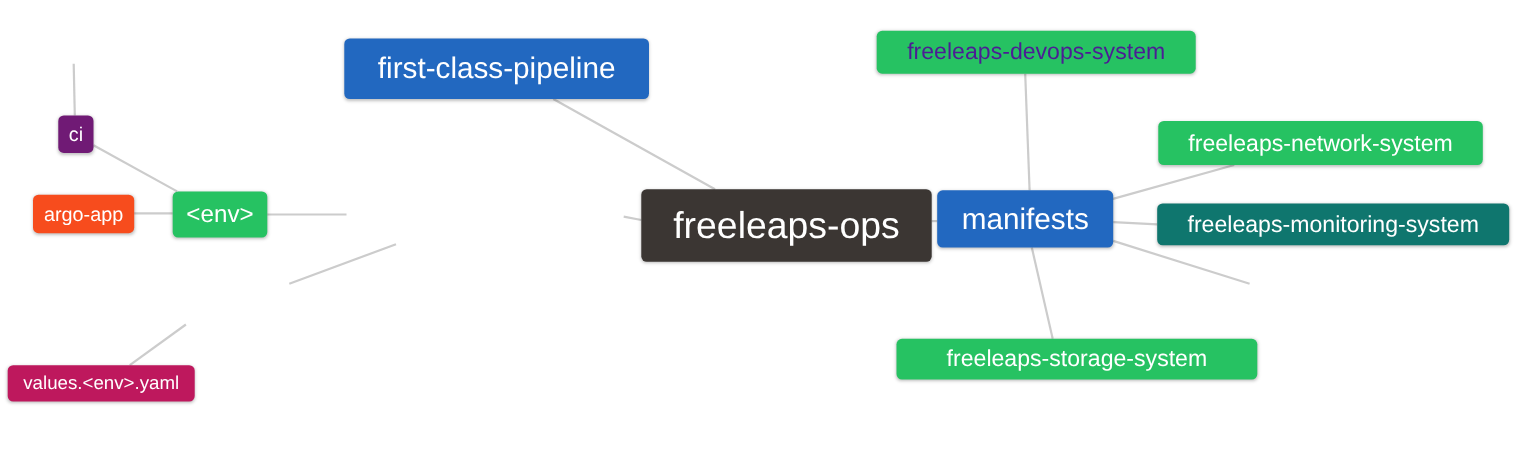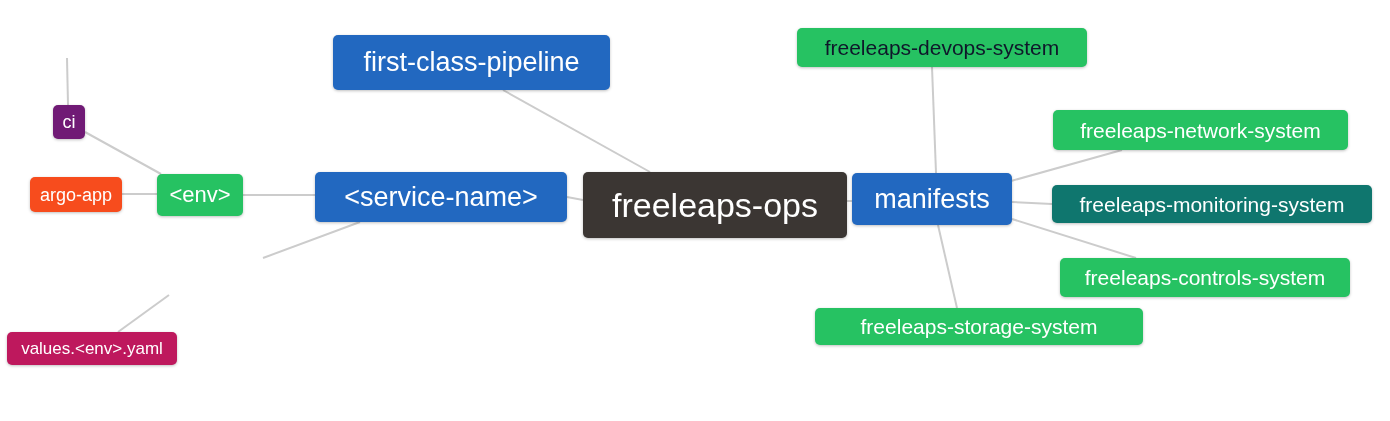--- a/index.html
+++ b/index.html
@@ -56,23 +56,21 @@
     <line stroke-width="2" x1="1011" y1="181" x2="1122" y2="150" stroke="#cccccc"></line>
     <line stroke-width="2" x1="1012" y1="202" x2="1052" y2="204" stroke="#cccccc"></line>
     <line stroke-width="2" x1="1012" y1="219" x2="1136" y2="258" stroke="#cccccc"></line>
     <line stroke-width="2" x1="938" y1="225" x2="957" y2="308" stroke="#cccccc"></line>
   </svg>
 
   <div class="node" style="left: 53px; top: 105px; width: 32px; height: 34px; font-size: 18px; background: #701a75; color: rgb(255, 255, 255);">ci</div>
   <div class="node" style="left: 30px; top: 177px; width: 92px; height: 35px; font-size: 18px; background: rgb(247, 76, 29); color: rgb(255, 255, 255);">argo-app</div>
   <div class="node" style="left: 157px; top: 174px; width: 86px; height: 42px; font-size: 22px; background: rgb(38, 194, 98); color: rgb(255, 255, 255);">&lt;env&gt;</div>
   <div class="node" style="left: 7px; top: 332px; width: 170px; height: 33px; font-size: 17px; background: #be185d; color: rgb(255, 255, 255);">values.&lt;env&gt;.yaml</div>
-  <div class="node" style="left: 313px; top: 35px; width: 277px; height: 55px; font-size: 27px; background: rgb(34, 104, 192); color: rgb(255, 255, 255); margin-left: 20px;">first-class-pipeline</div>
-  <div class="node" style="left: 315px; top: 172px; width: 252px; height: 50px; font-size: 27px; background: rgb(34, 104, 192); color: rgb(255, 255, 255);">&lt;service-name&gt;</div>
+  <div class="node" style="left: 313px; top: 35px; width: 277px; height: 55px; font-size: 27px; background: rgb(34, 104, 192); color: rgb(255, 255, 255);">first-class-pipeline</div>
   <div class="node" style="left: 852px; top: 173px; width: 160px; height: 52px; font-size: 27px; background: rgb(34, 104, 192); color: rgb(255, 255, 255);">manifests</div>
   <div class="node" style="left: 583px; top: 172px; width: 264px; height: 66px; font-size: 34px; background: rgb(59, 54, 51); color: rgb(255, 255, 255);">freeleaps-ops</div>
-  <div class="node" style="left: 797px; top: 28px; width: 290px; height: 39px; font-size: 21px; background: rgb(38, 194, 98); color: #0f172a;">freeleaps-devops-system</div>
+  <div class="node" style="left: 797px; top: 28px; width: 290px; height: 39px; font-size: 21px; background: rgb(38, 194, 98); color: #4c1d95;">freeleaps-devops-system</div>
   <div class="node" style="left: 1053px; top: 110px; width: 295px; height: 40px; font-size: 21px; background: rgb(38, 194, 98); color: rgb(255, 255, 255);">freeleaps-network-system</div>
   <div class="node" style="left: 1052px; top: 185px; width: 320px; height: 38px; font-size: 21px; background: #0f766e; color: rgb(255, 255, 255);">freeleaps-monitoring-system</div>
-  <div class="node" style="left: 1060px; top: 258px; width: 290px; height: 39px; font-size: 21px; background: rgb(38, 194, 98); color: rgb(255, 255, 255);">freeleaps-controls-system</div>
   <div class="node" style="left: 815px; top: 308px; width: 328px; height: 37px; font-size: 21px; background: rgb(38, 194, 98); color: rgb(255, 255, 255);">freeleaps-storage-system</div>
 
 </div>
 
 </body></html>

